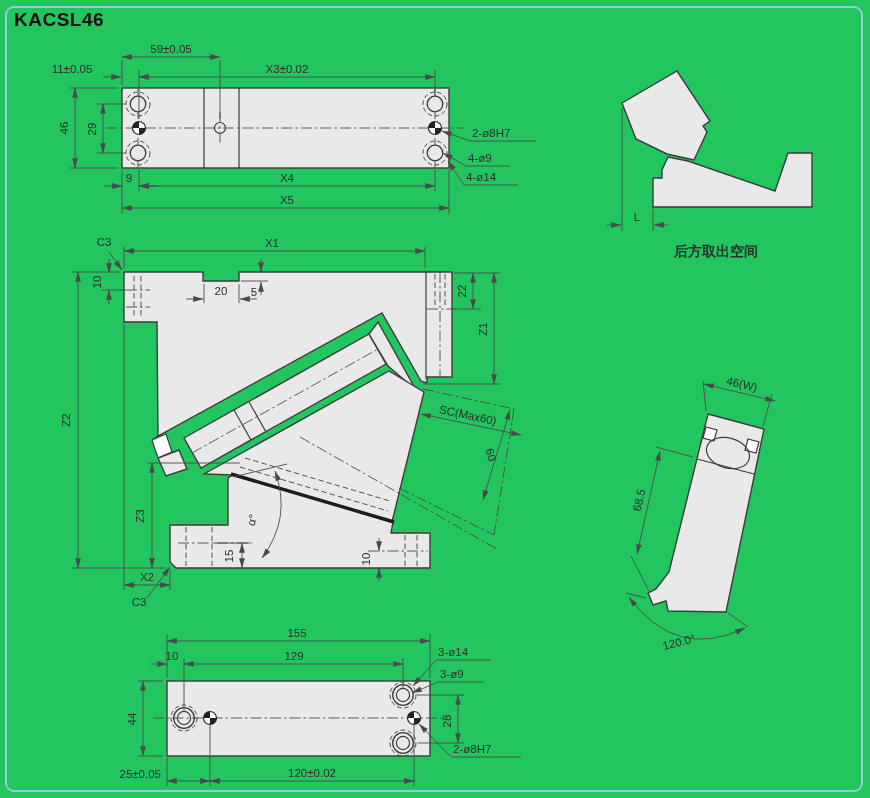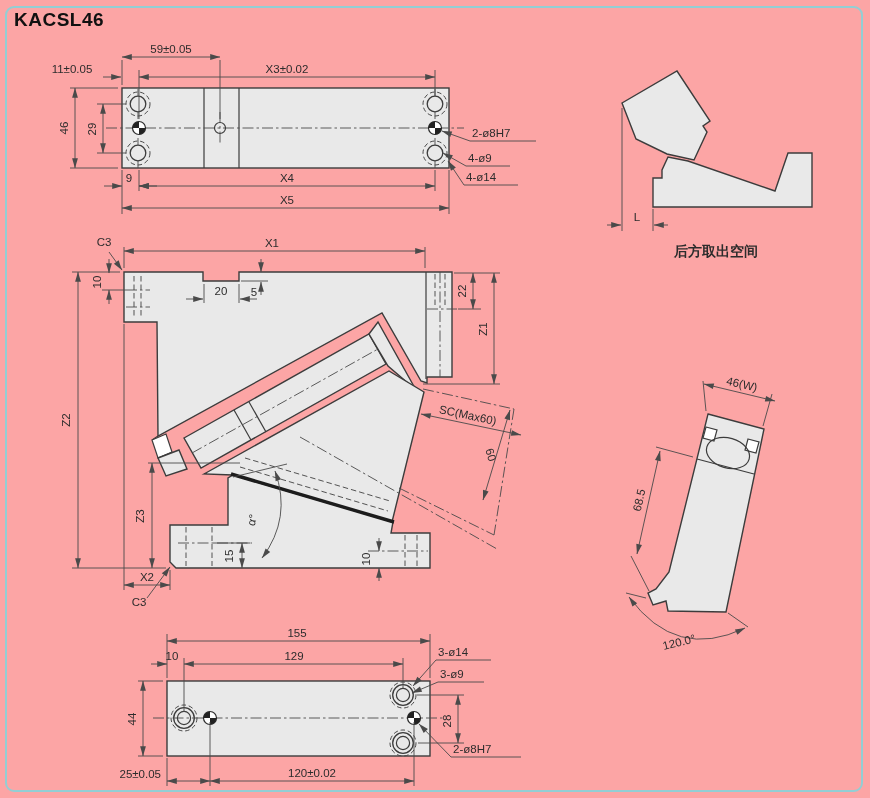--- a/index.html
+++ b/index.html
@@ -1,16 +1,16 @@
 <!DOCTYPE html>
 <html><head>
 <meta charset="utf-8">
 <style>
   html,body{margin:0;padding:0;background:#fff;}
-  .stage{position:relative;width:870px;height:798px;background:#fca5a5;overflow:hidden;
+  .stage{position:relative;width:870px;height:798px;background:#22c55e;overflow:hidden;
          font-family:"Liberation Sans",sans-serif;}
   .frame{position:absolute;left:5px;top:6px;width:858px;height:786px;
          border:2.5px solid #93ced4;border-radius:9px;box-sizing:border-box;}
   .title{position:absolute;left:14px;top:9px;font-size:19px;font-weight:bold;color:#111;
          letter-spacing:.5px;}
   svg{position:absolute;left:0;top:0;}
   
   .ol{fill:#e9e9e9;stroke:#3c3c3c;stroke-width:1.4;stroke-linejoin:miter;}
   .ow{fill:#ffffff;stroke:#3c3c3c;stroke-width:1.2;}
   .ln{stroke:#3c3c3c;stroke-width:1.2;fill:none;}

